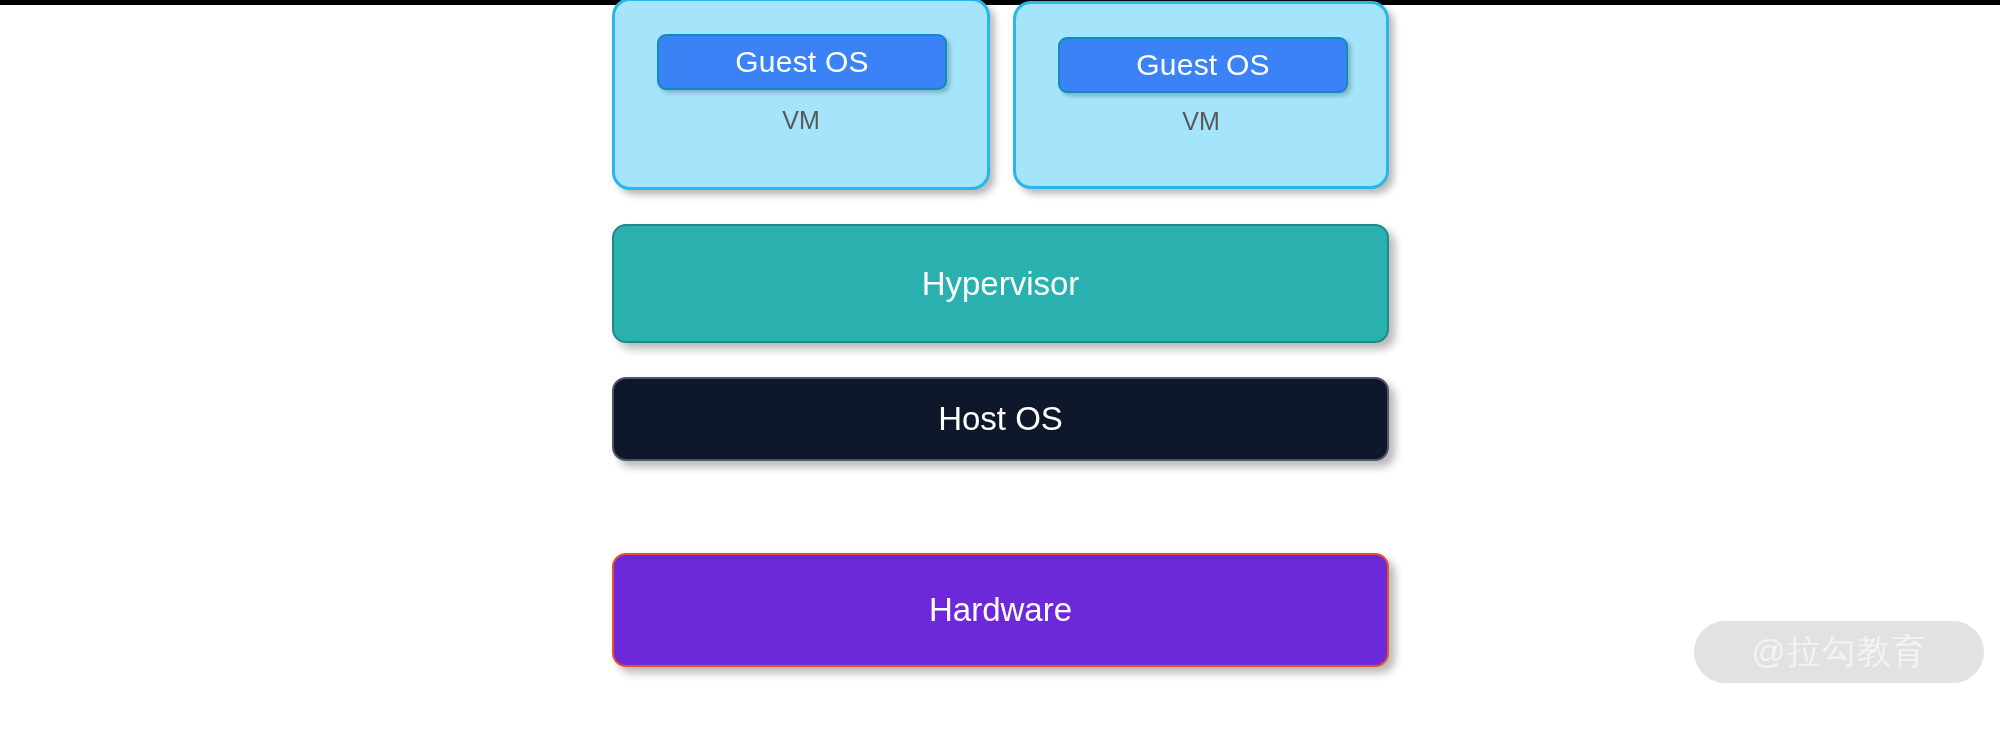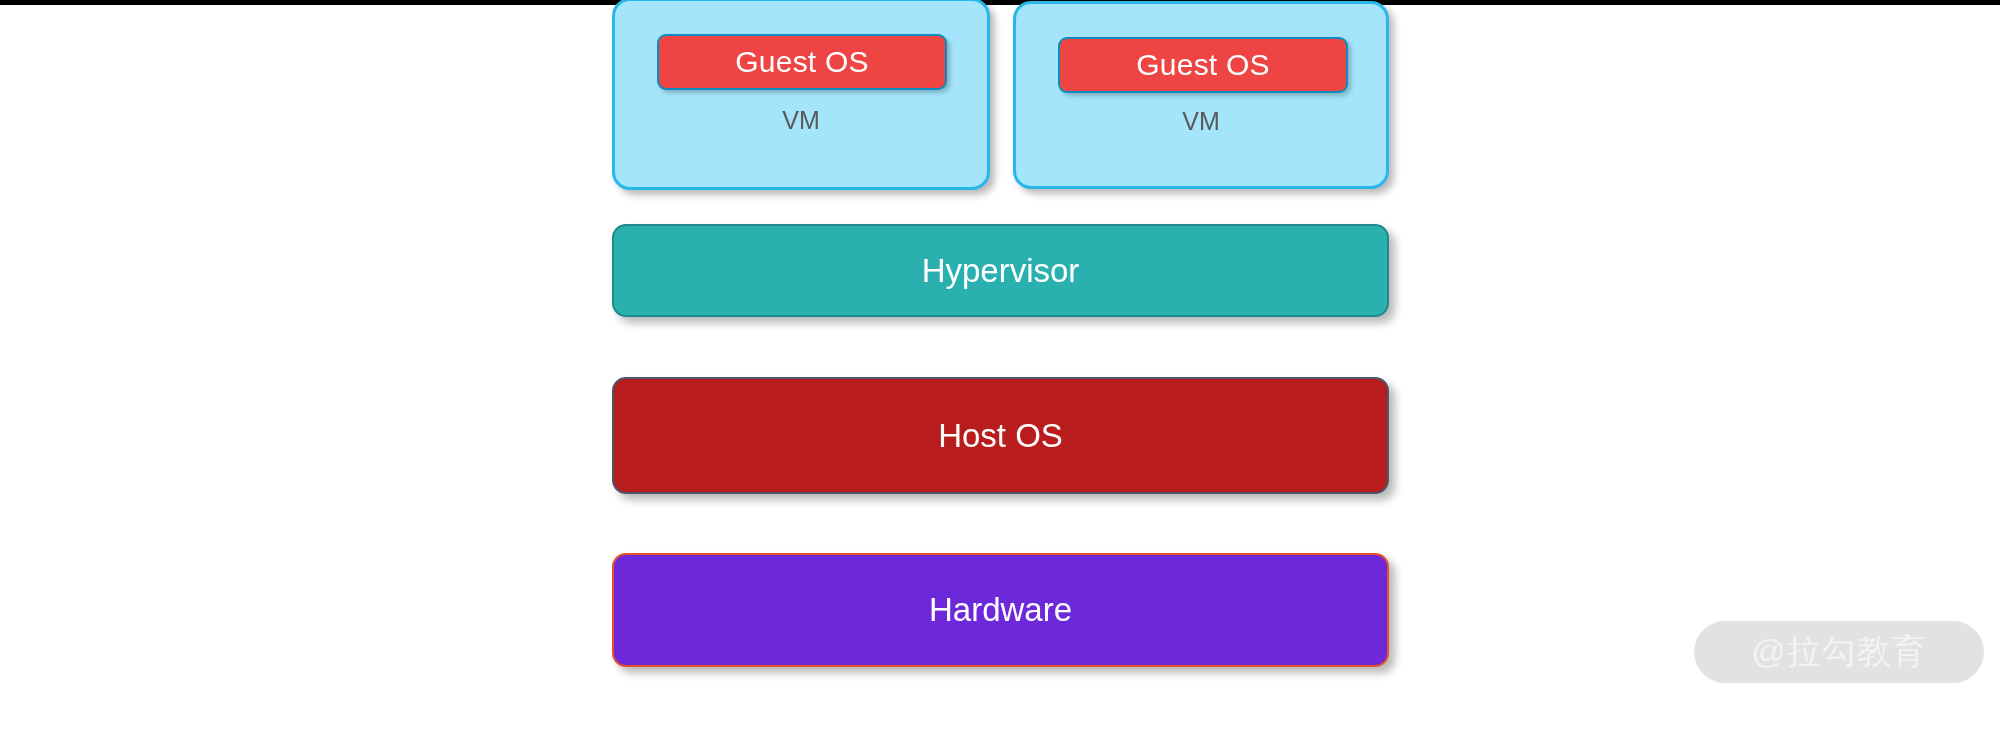--- a/index.html
+++ b/index.html
@@ -50,21 +50,21 @@
   .vm-box.right {
     left: 1013px;
     top: 1px;
     width: 376px;
     height: 188px;
   }
 
   
   .guest-os {
     position: absolute;
-    background: #ef4444;
+    background: #3b82f6;
     border: 2px solid #0E8CC0;
     border-radius: 9px;
     box-sizing: border-box;
     box-shadow: 3px 3px 4px rgba(0,0,0,0.22);
     display: flex;
     align-items: center;
     justify-content: center;
     color: #ffffff;
     font-size: 30px;
     letter-spacing: 0.2px;
@@ -103,28 +103,28 @@
     box-sizing: border-box;
     display: flex;
     align-items: center;
     justify-content: center;
     color: #ffffff;
     font-size: 33px;
     box-shadow: 6px 6px 8px rgba(0,0,0,0.28);
   }
   .layer-bar.hypervisor {
     top: 224px;
-    height: 93px;
+    height: 119px;
     background: #2BB0B0;
     border: 2px solid #1F8A8A;
   }
   .layer-bar.hostos {
     top: 377px;
-    height: 117px;
-    background: #b91c1c;
+    height: 84px;
+    background: #0f172a;
     border: 2px solid #4C5668;
   }
   .layer-bar.hardware {
     top: 545px;
     height: 114px;
     background: #6d28d9;
     border: 2px solid #E8502A;
     margin-top: 8px;
   }
 

